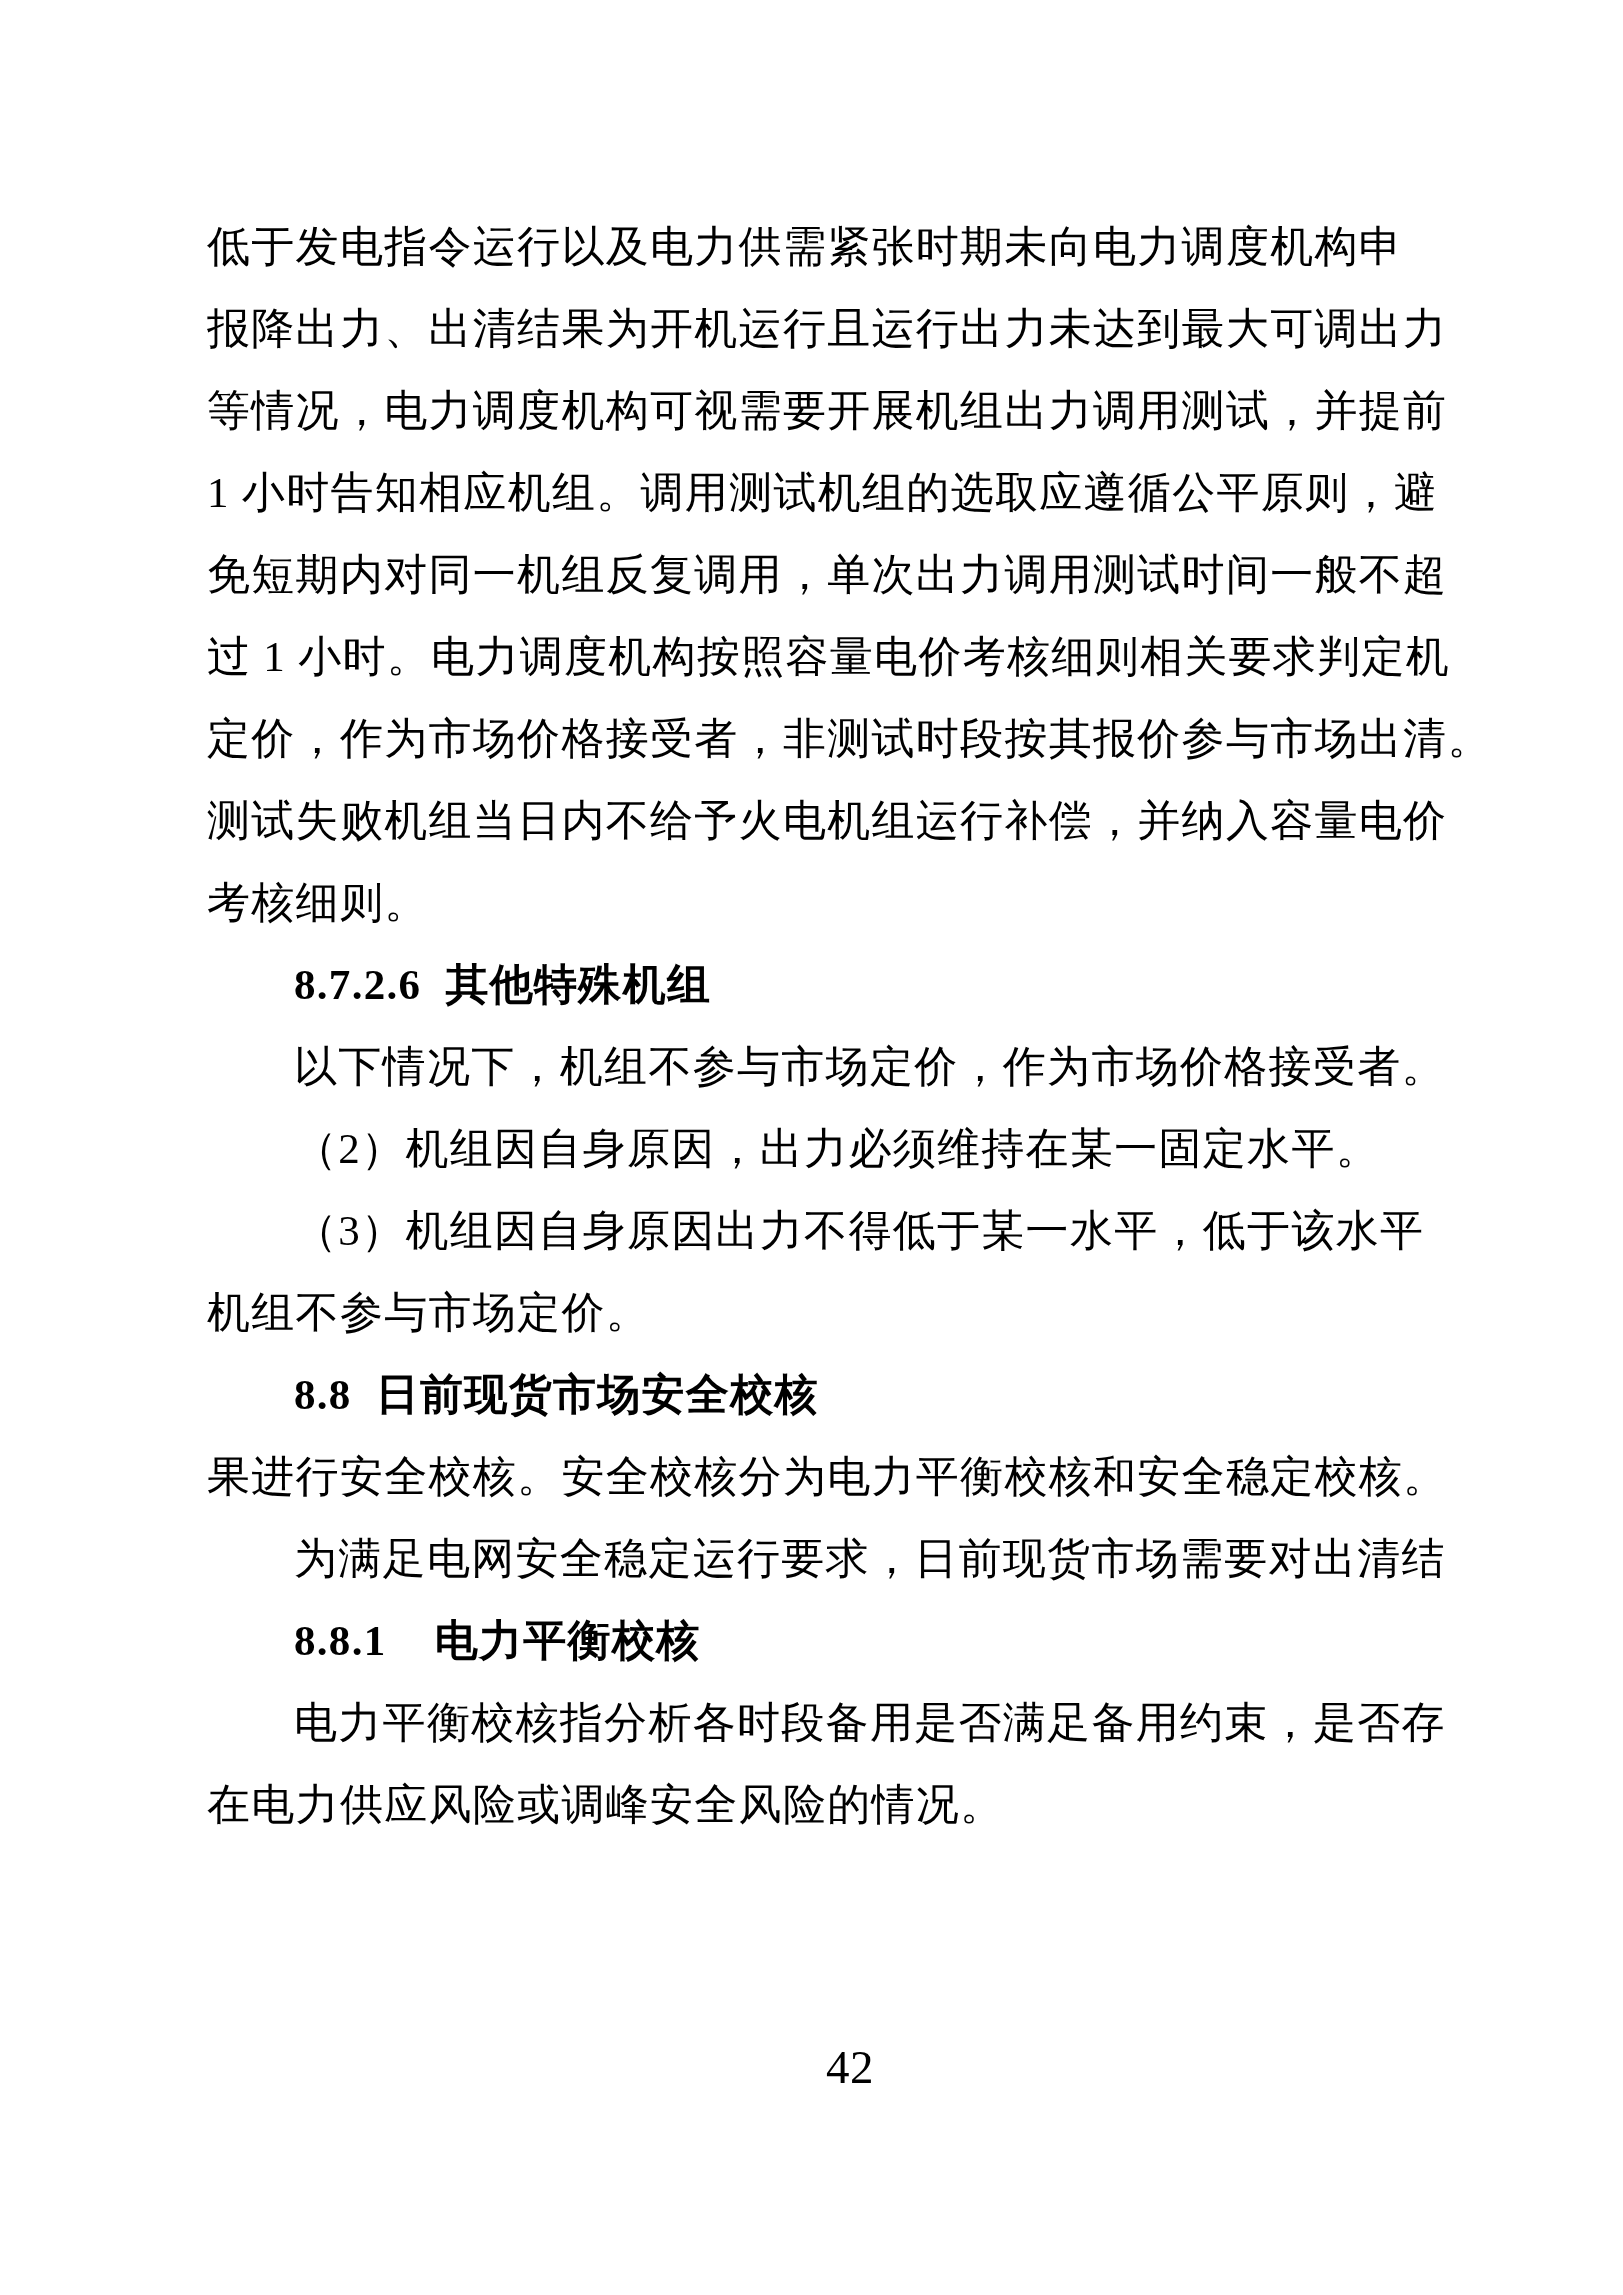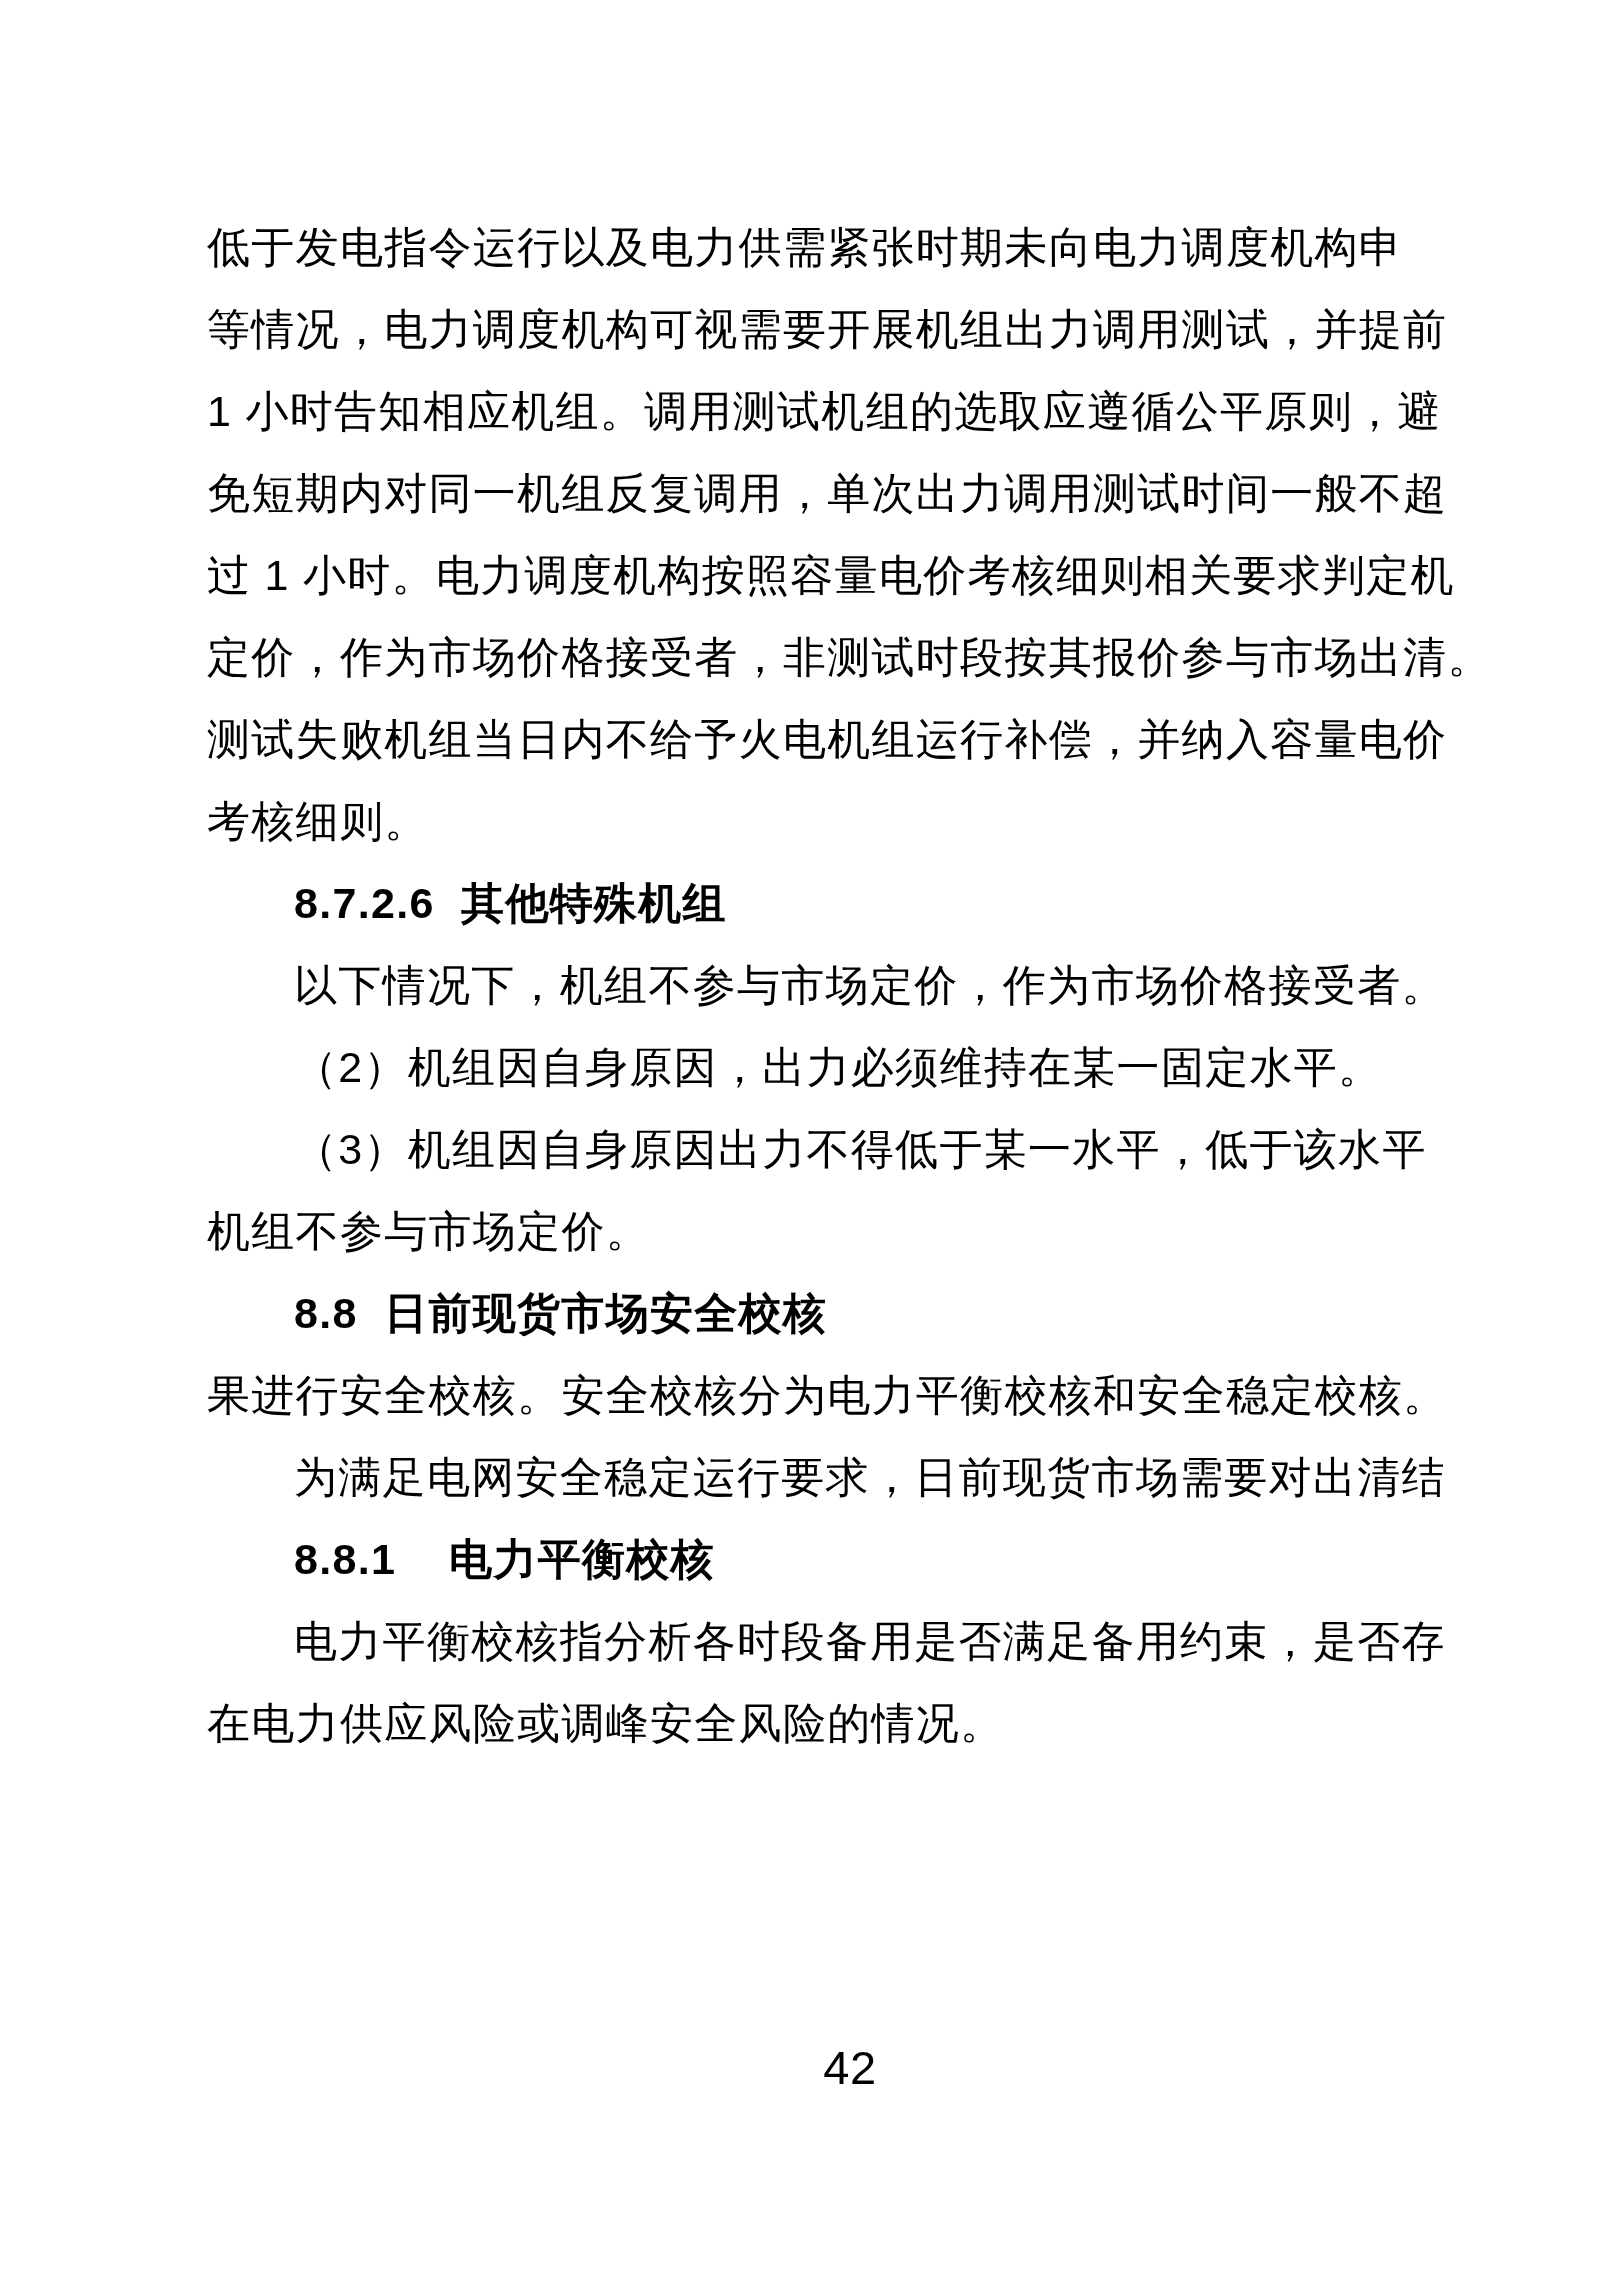--- a/index.html
+++ b/index.html
@@ -6,21 +6,21 @@
     margin: 0;
     padding: 0;
     background: #ffffff;
   }
   .page {
     position: relative;
     width: 1623px;
     height: 2295px;
     background: #ffffff;
     color: #000000;
-    font-family: Liberation Sans, sans-serif;
+    font-family: Liberation Serif, serif;
     overflow: hidden;
   }
   .text-block {
     position: absolute;
     left: 207px;
     top: 206px;
     width: 1209px;
   }
   .line {
     font-size: 43px;
@@ -46,20 +46,21 @@
     letter-spacing: 0.5px;
   }
 </style>
 </head>
 <body>
 
 <div class="page">
 
   <div class="text-block">
     <div class="line">低于发电指令运行以及电力供需紧张时期未向电力调度机构申</div>
+    <div class="line">报降出力、出清结果为开机运行且运行出力未达到最大可调出力</div>
     <div class="line">等情况，电力调度机构可视需要开展机组出力调用测试，并提前</div>
     <div class="line">1 小时告知相应机组。调用测试机组的选取应遵循公平原则，避</div>
     <div class="line">免短期内对同一机组反复调用，单次出力调用测试时间一般不超</div>
     <div class="line">过 1 小时。电力调度机构按照容量电价考核细则相关要求判定机</div>
     <div class="line">定价，作为市场价格接受者，非测试时段按其报价参与市场出清。</div>
     <div class="line">测试失败机组当日内不给予火电机组运行补偿，并纳入容量电价</div>
     <div class="line">考核细则。</div>
 
     <div class="line indent heading">8.7.2.6  其他特殊机组</div>
 

